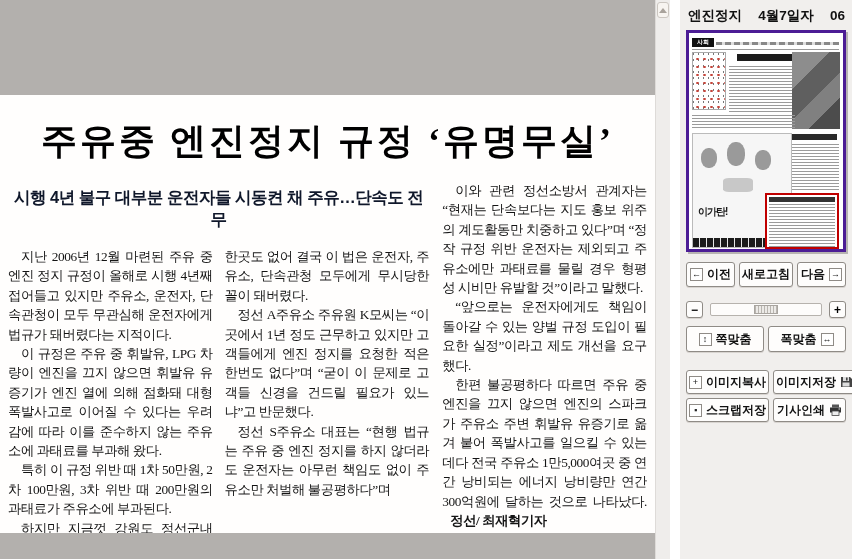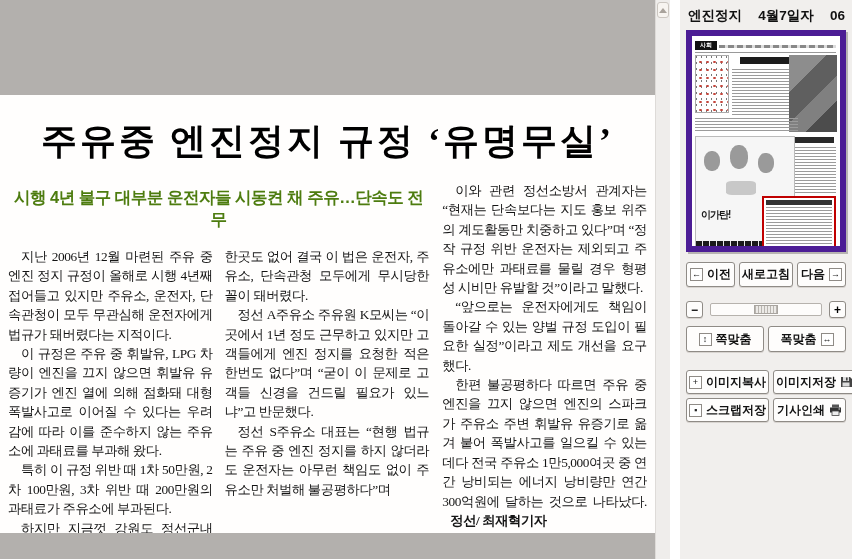--- a/index.html
+++ b/index.html
@@ -17,21 +17,21 @@
     color:#141414; font-family:"Liberation Serif", serif; overflow:hidden;
   }
   .headline {
     margin:15px; padding:8px 10px 0; text-align:center;
     font-size:36px; line-height:46px; font-weight:bold; letter-spacing:3px; color:#000;
   }
   .cols { display:flex; padding:0 8px; margin-top:12px; }
   .left-cols { width:432px; }
   .subtitle {
     margin:8px 0 16px; text-align:center; font-family:"Liberation Sans", sans-serif;
-    font-size:16.5px; font-weight:bold; letter-spacing:-0.5px; color:#4d7c0f;
+    font-size:16.5px; font-weight:bold; letter-spacing:-0.5px; color:#0f172a;
   }
   .twocol {
     column-count:2; column-gap:12px; column-fill:auto; height:322px;
     font-size:13.3px; line-height:19.4px; text-align:justify; letter-spacing:-0.4px;
   }
   .col3 {
     width:210px; margin-left:13px; margin-top:2px;
     font-size:13.3px; line-height:19.4px; text-align:justify; letter-spacing:-0.4px;
   }
   .article-page p { margin:0; text-indent:13px; }
@@ -46,21 +46,21 @@
   }
   .chev-up { width:0; height:0; border-left:4px solid transparent; border-right:4px solid transparent; border-bottom:5px solid #a9a39c; }
 
   
   .sidebar { position:absolute; left:680px; top:0; width:172px; height:559px; background:#f1efed; }
   .sb-header { display:flex; justify-content:space-between; align-items:baseline; padding:7px 7px 3px 8px; font-size:13.5px; font-weight:bold; color:#111; }
 
   
   .thumb {
     position:relative; margin:2px 0 0 6px; width:160px; height:222px; background:#fff;
-    border:6px solid #4c1d95; box-shadow:2px 2px 0 #b7b4b1; cursor:pointer; overflow:hidden;
+    border:3px solid #4c1d95; box-shadow:2px 2px 0 #b7b4b1; cursor:pointer; overflow:hidden;
   }
   .t-section { position:absolute; left:3px; top:5px; width:22px; height:9px; background:#111; color:#fff; font-size:6px; font-weight:bold; line-height:9px; text-align:center; letter-spacing:0; }
   .t-headerline { position:absolute; left:27px; top:9px; right:4px; height:3px; background:repeating-linear-gradient(90deg,#888 0 6px,#ddd 6px 9px); }
   .t-rule { position:absolute; left:3px; top:16px; right:4px; height:1px; background:#999; }
   .t-map { position:absolute; left:3px; top:19px; width:34px; height:58px; border:1px solid #aaa;
     background-image:radial-gradient(circle,#c4443a 1px,transparent 1.4px),radial-gradient(circle,#777 0.8px,transparent 1px);
     background-size:7px 8px,5px 6px; background-position:1px 2px,3px 4px; }
   .t-h1 { position:absolute; left:48px; top:21px; width:78px; height:7px; background:#1c1c1c; }
   .t-text { background:repeating-linear-gradient(#9b9b9b 0 1px,transparent 1px 3px); }
   .t-text-a { position:absolute; left:40px; top:33px; width:66px; height:48px; }

